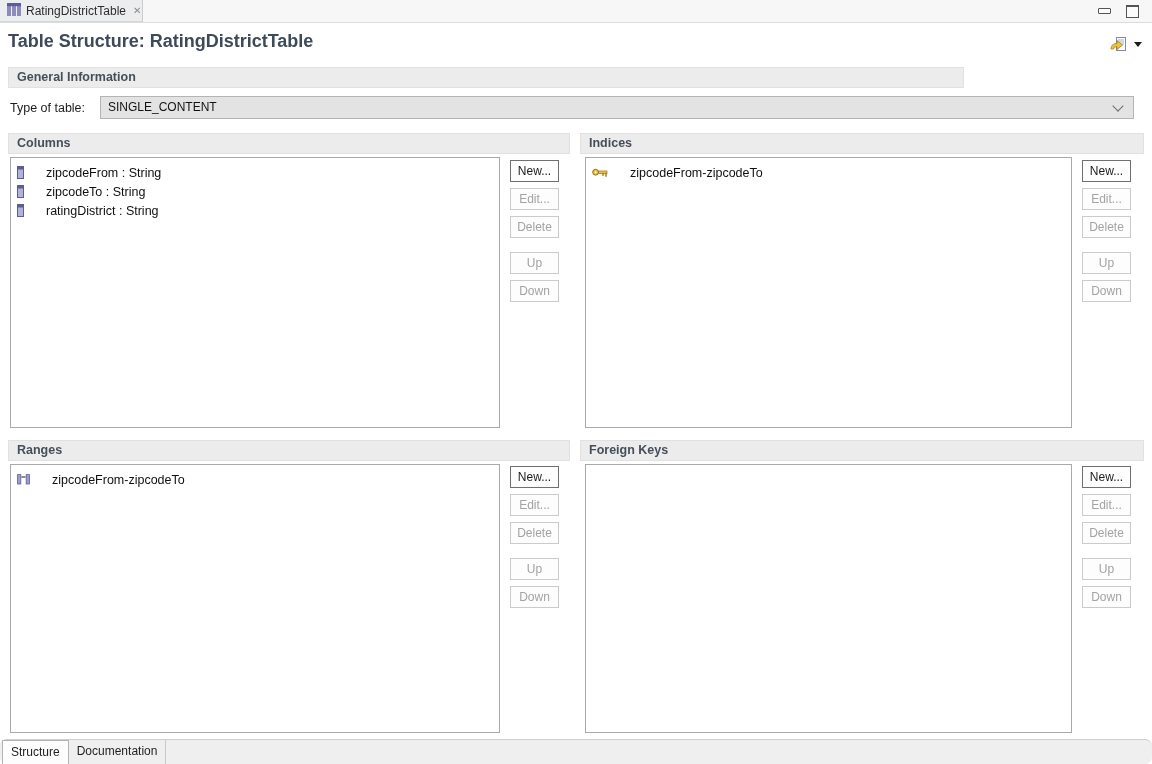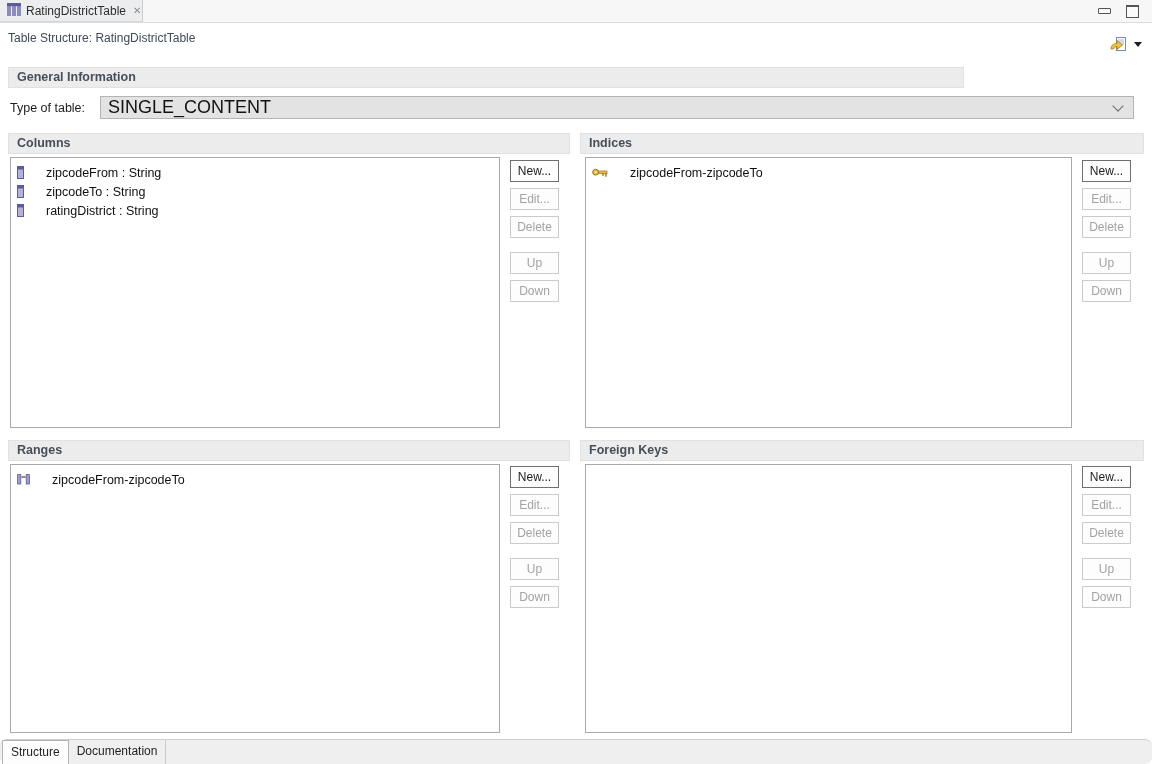--- a/index.html
+++ b/index.html
@@ -9,33 +9,33 @@
   }
   
   .tabstrip{position:absolute;left:0;top:0;width:1152px;height:23px;background:#f7f7f7;border-bottom:1px solid #dcdcdc;box-sizing:border-box;}
   .editor-tab{position:absolute;left:0;top:0;width:143px;height:22px;background:#ecedee;border-right:1px solid #cccccc;border-bottom:1px solid #d6d6d6;box-sizing:border-box;display:flex;align-items:center;gap:5px;padding:0 7px;cursor:default;}
   .tab-label{font-size:12px;color:#2d2d2d;white-space:nowrap;}
   .tab-close{font-size:10px;color:#8b8b8b;margin-left:2px;line-height:10px;}
   .win-controls{position:absolute;right:13px;top:4px;display:flex;gap:15px;align-items:center;height:14px;}
   .min-glyph{width:11px;height:4px;border:1px solid #545454;border-radius:1px;background:#fbfbfb;}
   .max-glyph{width:11px;height:10px;border:1px solid #545454;border-top:2px solid #545454;background:#fbfbfb;}
   
-  .page-title{position:absolute;left:8px;top:31px;font-size:12px;font-weight:normal;color:#3e4a59;}
+  .page-title{position:absolute;left:8px;top:31px;font-size:18px;font-weight:bold;color:#3e4a59;}
   .view-menu{position:absolute;right:10px;top:36px;display:flex;align-items:center;gap:7px;}
   .caret-down{width:0;height:0;border-left:4px solid transparent;border-right:4px solid transparent;border-top:5px solid #1c1c1c;}
   
   .bar{position:absolute;height:21px;background:#ececec;border:1px solid #e1e1e1;box-sizing:border-box;font-size:12.5px;font-weight:bold;color:#454f5a;line-height:19px;padding-left:8px;}
   .bar-gi{left:8px;top:67px;width:956px;}
   .bar-columns{left:8px;top:133px;width:562px;}
   .bar-indices{left:580px;top:133px;width:564px;}
   .bar-ranges{left:8px;top:440px;width:562px;}
   .bar-fk{left:580px;top:440px;width:564px;}
   
   .type-label{position:absolute;left:10px;top:101px;font-size:12.5px;color:#1c1c1c;}
-  .combo{position:absolute;left:100px;top:96px;width:1034px;height:23px;background:#e3e3e3;border:1px solid #b4b4b4;box-sizing:border-box;font-size:18px;line-height:21px;padding-left:7px;color:#121212;cursor:default;}
+  .combo{position:absolute;left:100px;top:96px;width:1034px;height:23px;background:#e3e3e3;border:1px solid #b4b4b4;box-sizing:border-box;font-size:12px;line-height:21px;padding-left:7px;color:#121212;cursor:default;}
   .combo-chevron{position:absolute;right:11px;top:5px;width:7px;height:7px;border-right:1.6px solid #6c6c6c;border-bottom:1.6px solid #6c6c6c;transform:rotate(45deg);}
   
   .listbox{position:absolute;background:#ffffff;border:1px solid #a8a8ad;box-sizing:border-box;padding-top:5px;}
   .list-columns{left:10px;top:157px;width:490px;height:271px;}
   .list-indices{left:585px;top:157px;width:487px;height:271px;}
   .list-ranges{left:10px;top:464px;width:490px;height:269px;}
   .list-fk{left:585px;top:464px;width:487px;height:269px;}
   .row{display:flex;align-items:center;gap:22px;height:19px;padding-left:6px;font-size:12.5px;color:#101010;white-space:nowrap;}
   .row .ic{display:flex;align-items:center;}
   

